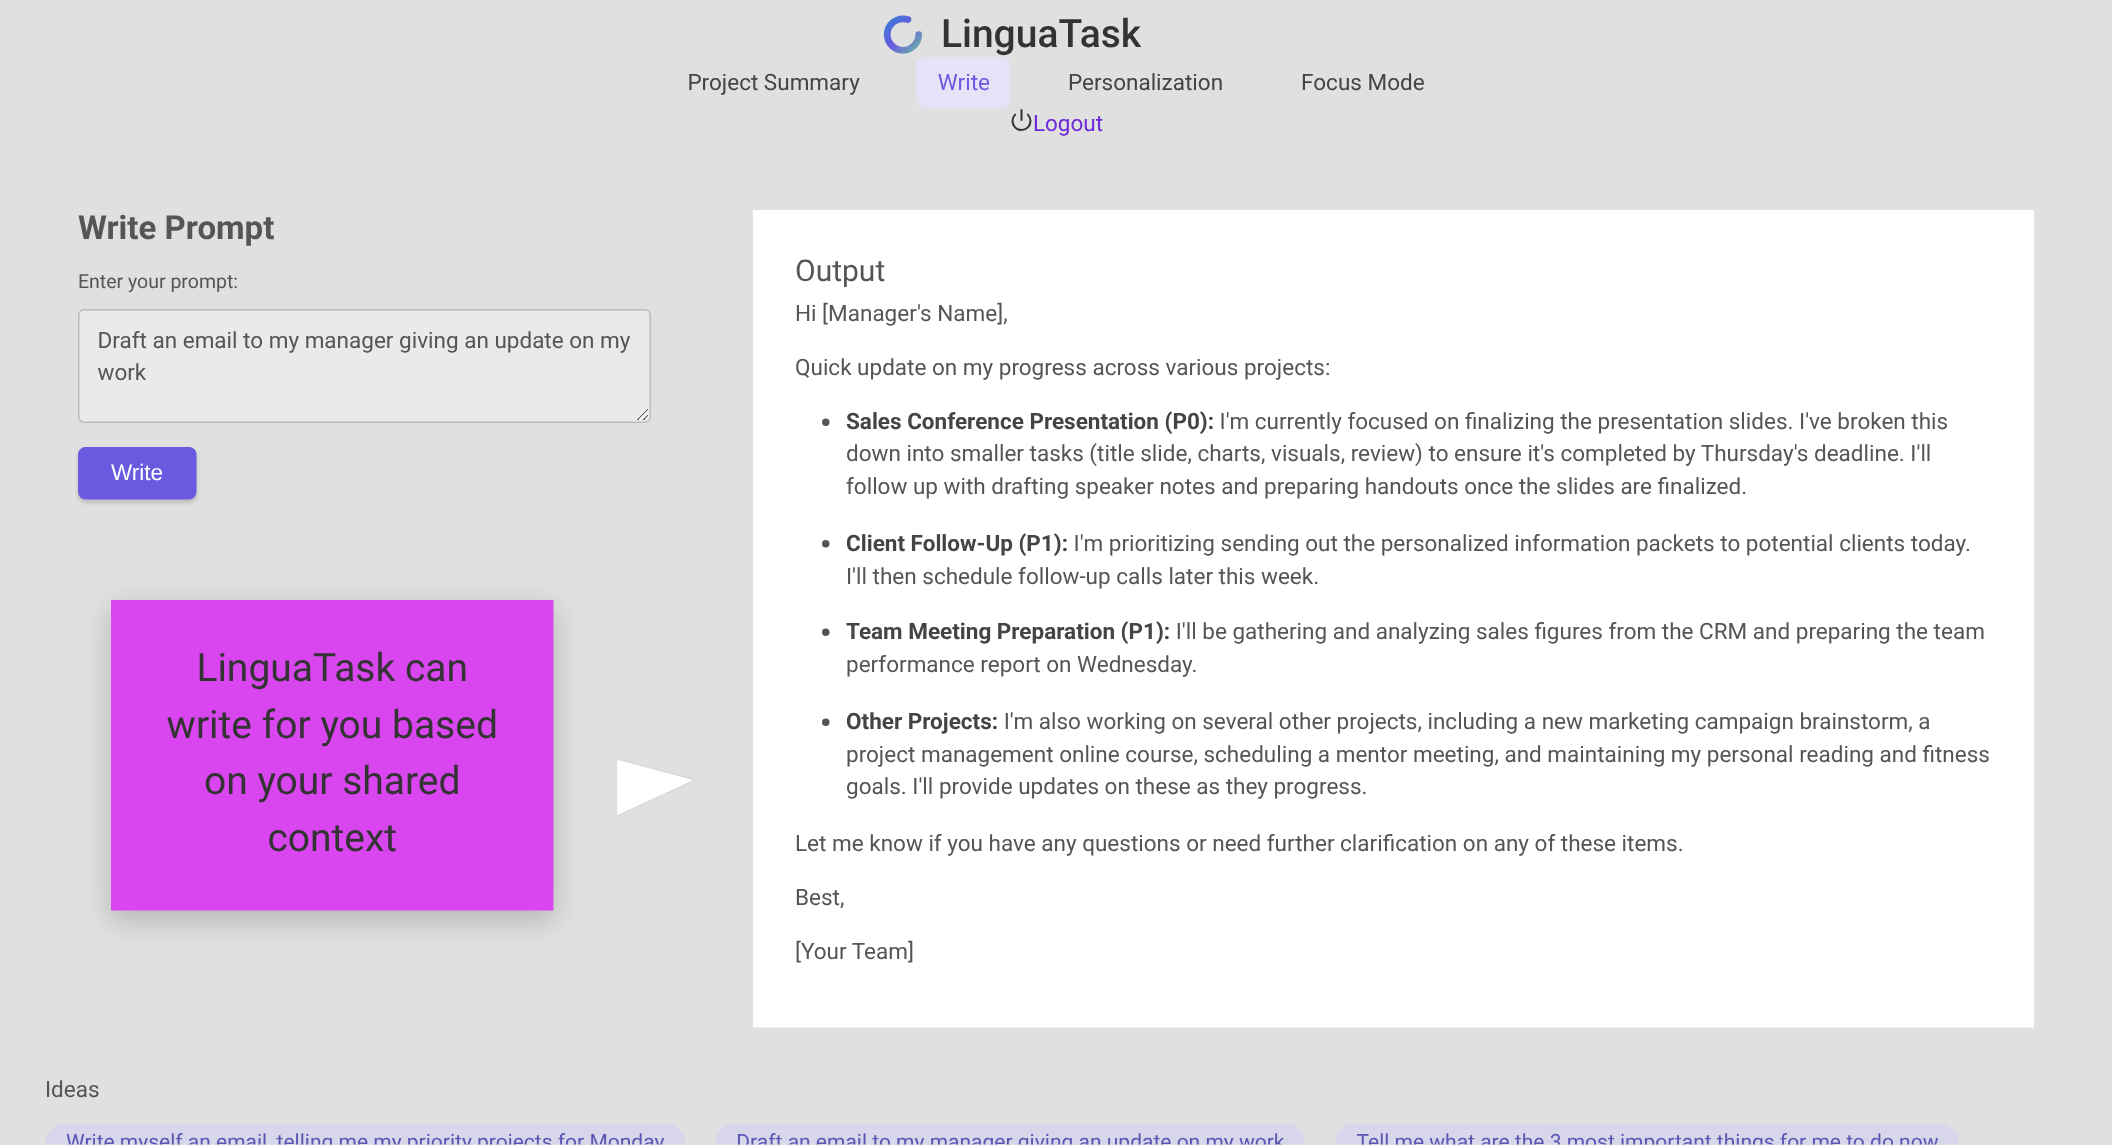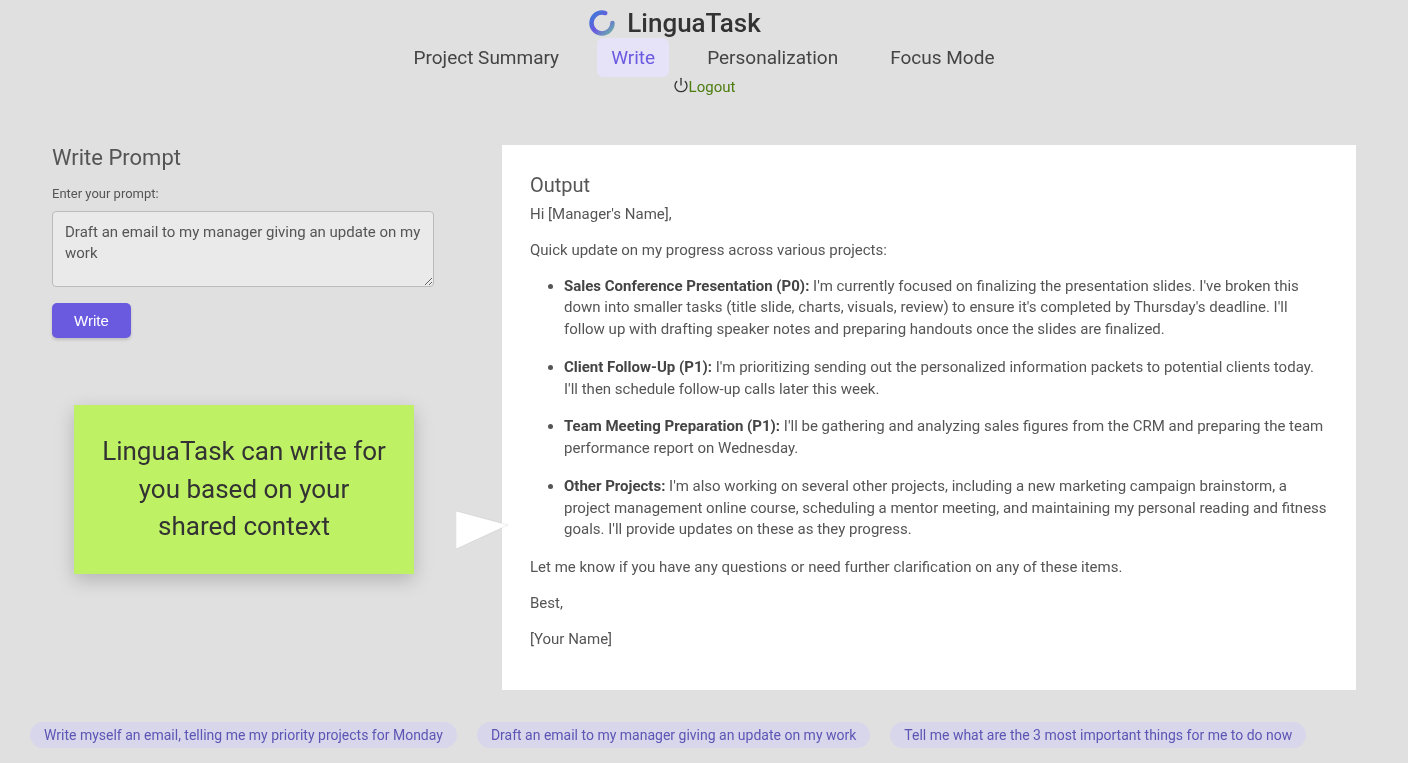--- a/index.html
+++ b/index.html
@@ -33,50 +33,50 @@
       font-weight: 500;
       color: #333;
     }
     .nav {
       display: flex;
       gap: 24px;
       flex: 1;
     }
     .nav-item {
       padding: 8px 14px;
-      font-size: 19px;
+      font-size: 15px;
       color: #444;
       cursor: pointer;
       border-radius: 6px;
     }
     .nav-item.active {
       background: #e6e2f8;
       color: #6a5ae0;
     }
     .logout {
       display: flex;
       align-items: center;
       gap: 0;
       font-size: 15px;
-      color: #4d7c0f;
+      color: #6d28d9;
       cursor: pointer;
       text-align: center;
     }
     .main {
       display: flex;
       padding: 40px 52px 10px 52px;
       gap: 50px;
     }
     .left-col {
       width: 400px;
       position: relative;
     }
     .prompt-heading {
       font-size: 22px;
-      font-weight: 400;
+      font-weight: 700;
       color: #555;
       margin-bottom: 16px;
     }
     .prompt-label {
       font-size: 13px;
       color: #555;
       margin-bottom: 10px;
     }
     .prompt-textarea {
       width: 382px;
@@ -99,22 +99,22 @@
       color: #fff;
       border: none;
       border-radius: 5px;
       cursor: pointer;
       box-shadow: 0 2px 3px rgba(0,0,0,0.15);
     }
     .callout {
       position: absolute;
       top: 260px;
       left: 22px;
-      width: 340px;
-      background: #bef264;
+      width: 295px;
+      background: #d946ef;
       padding: 28px 26px;
       box-shadow: 0 6px 18px rgba(0,0,0,0.2);
       font-size: 26px;
       line-height: 1.45;
       text-align: center;
       color: #333;
     }
     .callout-pointer {
       position: absolute;
       right: -42px;
@@ -232,23 +232,24 @@
     <p>Hi [Manager's Name],</p>
     <p>Quick update on my progress across various projects:</p>
     <ul>
       <li><b>Sales Conference Presentation (P0):</b><span> I'm currently focused on finalizing the presentation slides. I've broken this down into smaller tasks (title slide, charts, visuals, review) to ensure it's completed by Thursday's deadline. I'll follow up with drafting speaker notes and preparing handouts once the slides are finalized.</span></li>
       <li><b>Client Follow-Up (P1):</b><span> I'm prioritizing sending out the personalized information packets to potential clients today. I'll then schedule follow-up calls later this week.</span></li>
       <li><b>Team Meeting Preparation (P1):</b><span> I'll be gathering and analyzing sales figures from the CRM and preparing the team performance report on Wednesday.</span></li>
       <li><b>Other Projects:</b><span> I'm also working on several other projects, including a new marketing campaign brainstorm, a project management online course, scheduling a mentor meeting, and maintaining my personal reading and fitness goals. I'll provide updates on these as they progress.</span></li>
     </ul>
     <p>Let me know if you have any questions or need further clarification on any of these items.</p>
     <p>Best,</p>
-    <p>[Your Name]</p>
+    <p>[Your Team]</p>
   </div>
 </div>
 
 <div class="ideas-section">
+  <div class="ideas-label">Ideas</div>
   <div class="ideas-chips">
     <div class="chip">Write myself an email, telling me my priority projects for Monday</div>
     <div class="chip">Draft an email to my manager giving an update on my work</div>
     <div class="chip">Tell me what are the 3 most important things for me to do now</div>
   </div>
 </div>
 
 </body></html>

